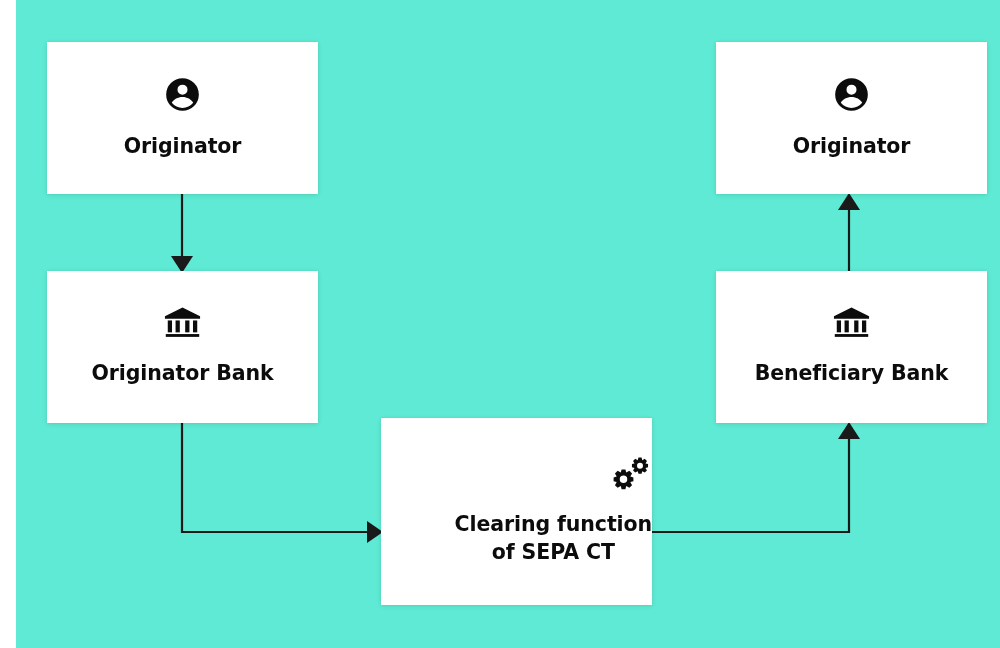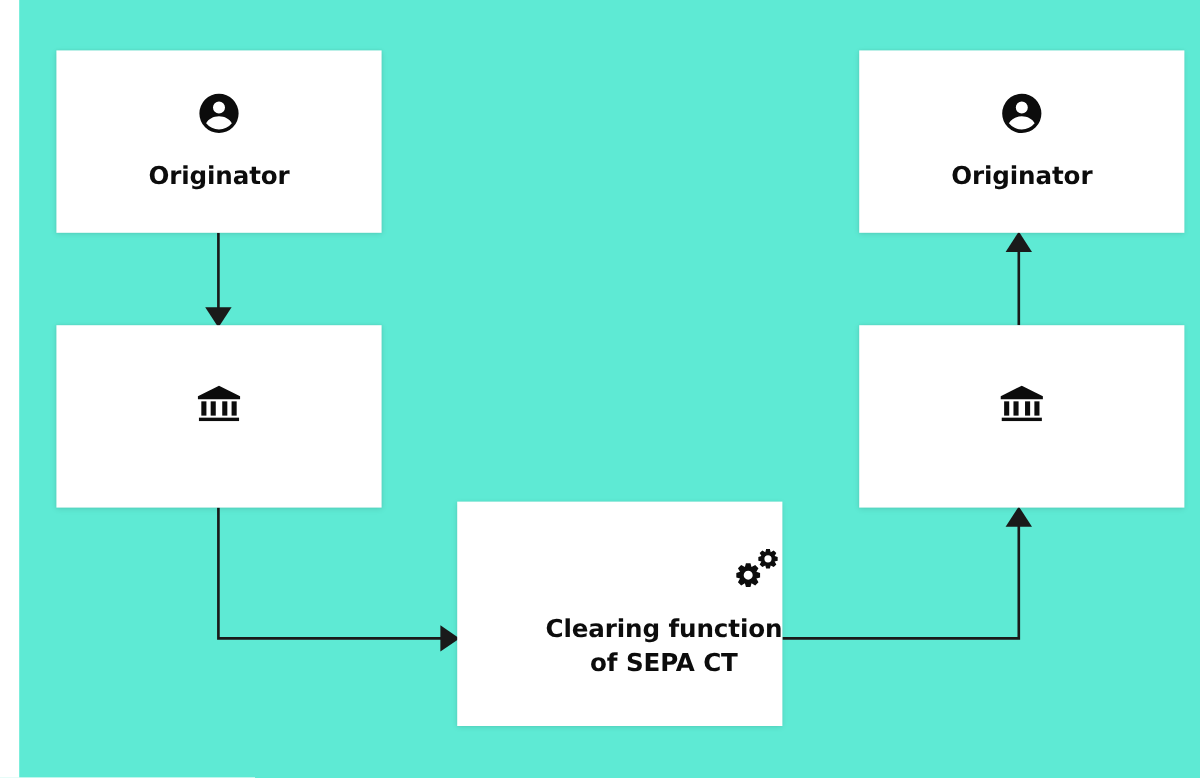--- a/index.html
+++ b/index.html
@@ -116,20 +116,21 @@
     <span class="node-icon">
       <svg width="37" height="34" viewBox="0 0 26 24" xmlns="http://www.w3.org/2000/svg">
         <path fill="#0c0c0c" d="M13 1 L25.4 7.2 L25.4 9.0 L0.6 9.0 L0.6 7.2 Z"></path>
         <rect x="2.6" y="10.2" width="3.0" height="8.4" fill="#0c0c0c"></rect>
         <rect x="8.1" y="10.2" width="3.0" height="8.4" fill="#0c0c0c"></rect>
         <rect x="14.9" y="10.2" width="3.0" height="8.4" fill="#0c0c0c"></rect>
         <rect x="20.4" y="10.2" width="3.0" height="8.4" fill="#0c0c0c"></rect>
         <rect x="1.2" y="19.8" width="23.6" height="2.0" fill="#0c0c0c"></rect>
       </svg>
     </span>
+    <div class="node-label">Originator Bank</div>
   </div>
 
   <div class="flow-node" id="node-clearing">
     <span class="node-icon">
       <svg width="42" height="38" viewBox="0 0 42 38" xmlns="http://www.w3.org/2000/svg">
 
         <g transform="translate(30.0,10.0)">
           <path fill="#0c0c0c" fill-rule="evenodd" d="
             M -1.55 -9.4 L 1.55 -9.4 L 2.25 -6.85
             L 4.75 -8.3 L 6.95 -6.1 L 5.5 -3.6
@@ -164,20 +165,21 @@
     <span class="node-icon">
       <svg width="37" height="34" viewBox="0 0 26 24" xmlns="http://www.w3.org/2000/svg">
         <path fill="#0c0c0c" d="M13 1 L25.4 7.2 L25.4 9.0 L0.6 9.0 L0.6 7.2 Z"></path>
         <rect x="2.6" y="10.2" width="3.0" height="8.4" fill="#0c0c0c"></rect>
         <rect x="8.1" y="10.2" width="3.0" height="8.4" fill="#0c0c0c"></rect>
         <rect x="14.9" y="10.2" width="3.0" height="8.4" fill="#0c0c0c"></rect>
         <rect x="20.4" y="10.2" width="3.0" height="8.4" fill="#0c0c0c"></rect>
         <rect x="1.2" y="19.8" width="23.6" height="2.0" fill="#0c0c0c"></rect>
       </svg>
     </span>
+    <div class="node-label">Beneficiary Bank</div>
   </div>
 
   <div class="flow-node" id="node-beneficiary">
     <span class="node-icon">
       <svg width="37" height="37" viewBox="0 0 24 24" xmlns="http://www.w3.org/2000/svg">
         <path fill="#0c0c0c" fill-rule="evenodd" d="M12 1.4A10.6 10.6 0 1 0 12 22.6 10.6 10.6 0 0 0 12 1.4Z
                  M12 5.6a3.25 3.25 0 1 1 0 6.5 3.25 3.25 0 0 1 0-6.5Z
                  M12 13.6c3.05 0 5.72 1.52 6.95 3.76a8.9 8.9 0 0 1-13.9 0C6.28 15.12 8.95 13.6 12 13.6Z"></path>
       </svg>
     </span>

